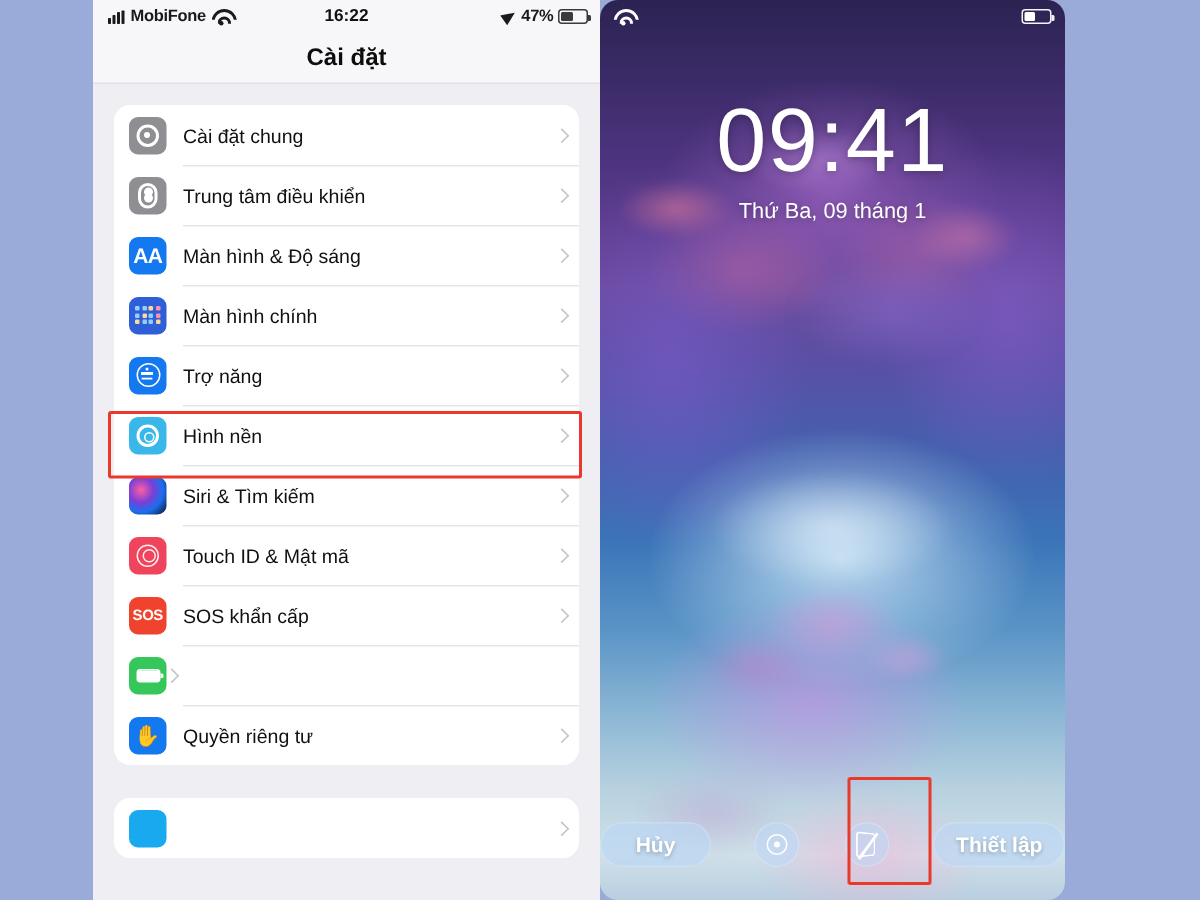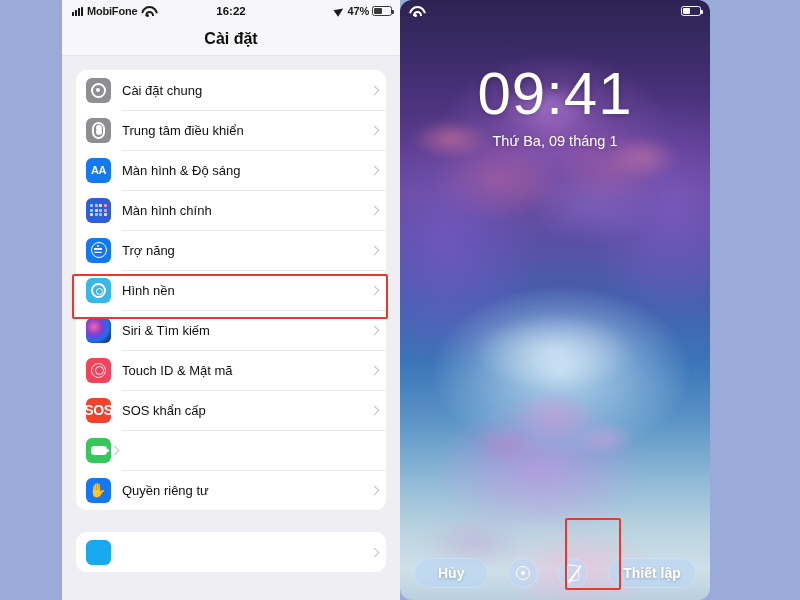--- a/index.html
+++ b/index.html
@@ -103,21 +103,21 @@
       width:4px;height:4px;background:#fff;border-radius:50%; }
 
   .ic-control { background: #8e8e93; }
   .ic-control .sld { width: 13px; height: 17px; border: 2px solid #fff; border-radius: 7px;
       position: relative; }
   .ic-control .sld::before{content:"";position:absolute;left:1.5px;top:1.5px;width:6px;height:6px;
       background:#fff;border-radius:50%;}
   .ic-control .sld::after{content:"";position:absolute;right:1.5px;bottom:1.5px;width:6px;height:6px;
       background:#fff;border-radius:50%;}
 
-  .ic-display { background: #1478f0; font-size: 11px; letter-spacing: -.5px; }
+  .ic-display { background: #1478f0; font-size: 14px; letter-spacing: -.5px; }
   .ic-home { background: #2f5fd8; }
   .ic-home .grid { display:grid; grid-template-columns: repeat(4, 3px); gap: 1.6px; }
   .ic-home .grid i { display:block; width:3px; height:3px; background:#8fd0ff; border-radius:.8px; }
   .ic-home .grid i:nth-child(4n){ background:#ff8fb0; }
   .ic-home .grid i:nth-child(3n){ background:#ffd98f; }
 
   .ic-access { background: #1478f0; }
   .ic-access .per { width: 16px; height: 16px; border-radius: 50%; border: 1.8px solid #fff;
       position: relative; }
   .ic-access .per::before { content:""; position:absolute; left:5.2px; top:2px; width:2.4px; height:2.4px;
@@ -130,21 +130,21 @@
       position: relative; }
   .ic-wallp .flower::before { content:""; position:absolute; left:3px; top:3px; width:5px; height:5px;
       border:1.6px solid #fff; border-radius:50%; }
 
   .ic-siri { background: radial-gradient(circle at 32% 35%, #ff5fa2 0%, #7b3fd4 35%, #1b6ff0 62%, #0c1020 100%); }
   .ic-touchid { background: #f0445c; }
   .ic-touchid .fp { width: 15px; height: 15px; border-radius: 50%;
       border: 1.6px solid rgba(255,255,255,.9); position: relative; }
   .ic-touchid .fp::before { content:""; position:absolute; left:2.6px; top:2.6px; width:7.2px; height:7.2px;
       border: 1.6px solid rgba(255,255,255,.9); border-radius:50%; }
-  .ic-sos { background: #f0432e; font-size: 14px; letter-spacing: -.3px; }
+  .ic-sos { background: #f0432e; font-size: 10px; letter-spacing: -.3px; }
   .ic-expo { background: #fff; border: 1px solid #eee; }
   .ic-expo .dot { width: 9px; height: 9px; border-radius: 50%; background: #f0445c; position: relative; }
   .ic-expo .ring { position:absolute; left:50%; top:50%; width:19px; height:19px; margin:-9.5px 0 0 -9.5px;
       border: 2px dotted #f0445c; border-radius:50%; }
   .ic-batt2 { background: #35c759; }
   .ic-batt2 .b { width: 16px; height: 9px; border: 1.8px solid #fff; border-radius: 2.5px; position: relative; }
   .ic-batt2 .b::after { content:""; position:absolute; right:-3.4px; top:2px; width:2px; height:3.5px;
       background:#fff; border-radius: 0 1px 1px 0; }
   .ic-batt2 .b > i { display:block; height:100%; width:100%; background:#fff; }
   .ic-priv { background: #1478f0; }
@@ -219,22 +219,22 @@
   .lock-clock .time {
     font-size: 60px; font-weight: 200; letter-spacing: 1px; line-height: 1;
     text-shadow: 0 1px 6px rgba(0,0,0,.25);
   }
   .lock-clock .date {
     font-size: 14.5px; font-weight: 400; margin-top: 9px;
     text-shadow: 0 1px 5px rgba(0,0,0,.3);
   }
 
   .lock-actions {
-    position: absolute; left: 0; right: 0; bottom: 12px;
-    display: flex; align-items: center; justify-content: center; gap: 20px;
+    position: absolute; left: 0; right: 0; bottom: 22px;
+    display: flex; align-items: center; justify-content: space-between; gap: 20px;
   }
   .pill {
     min-width: 74px; height: 30px; border-radius: 15px;
     background: rgba(185,215,245,.62);
     display: flex; align-items: center; justify-content: center;
     color: #fff; font-size: 14px; font-weight: bold;
     text-shadow: 0 1px 3px rgba(0,0,0,.25);
     padding: 0 14px;
     border: 1px solid rgba(255,255,255,.18);
   }

